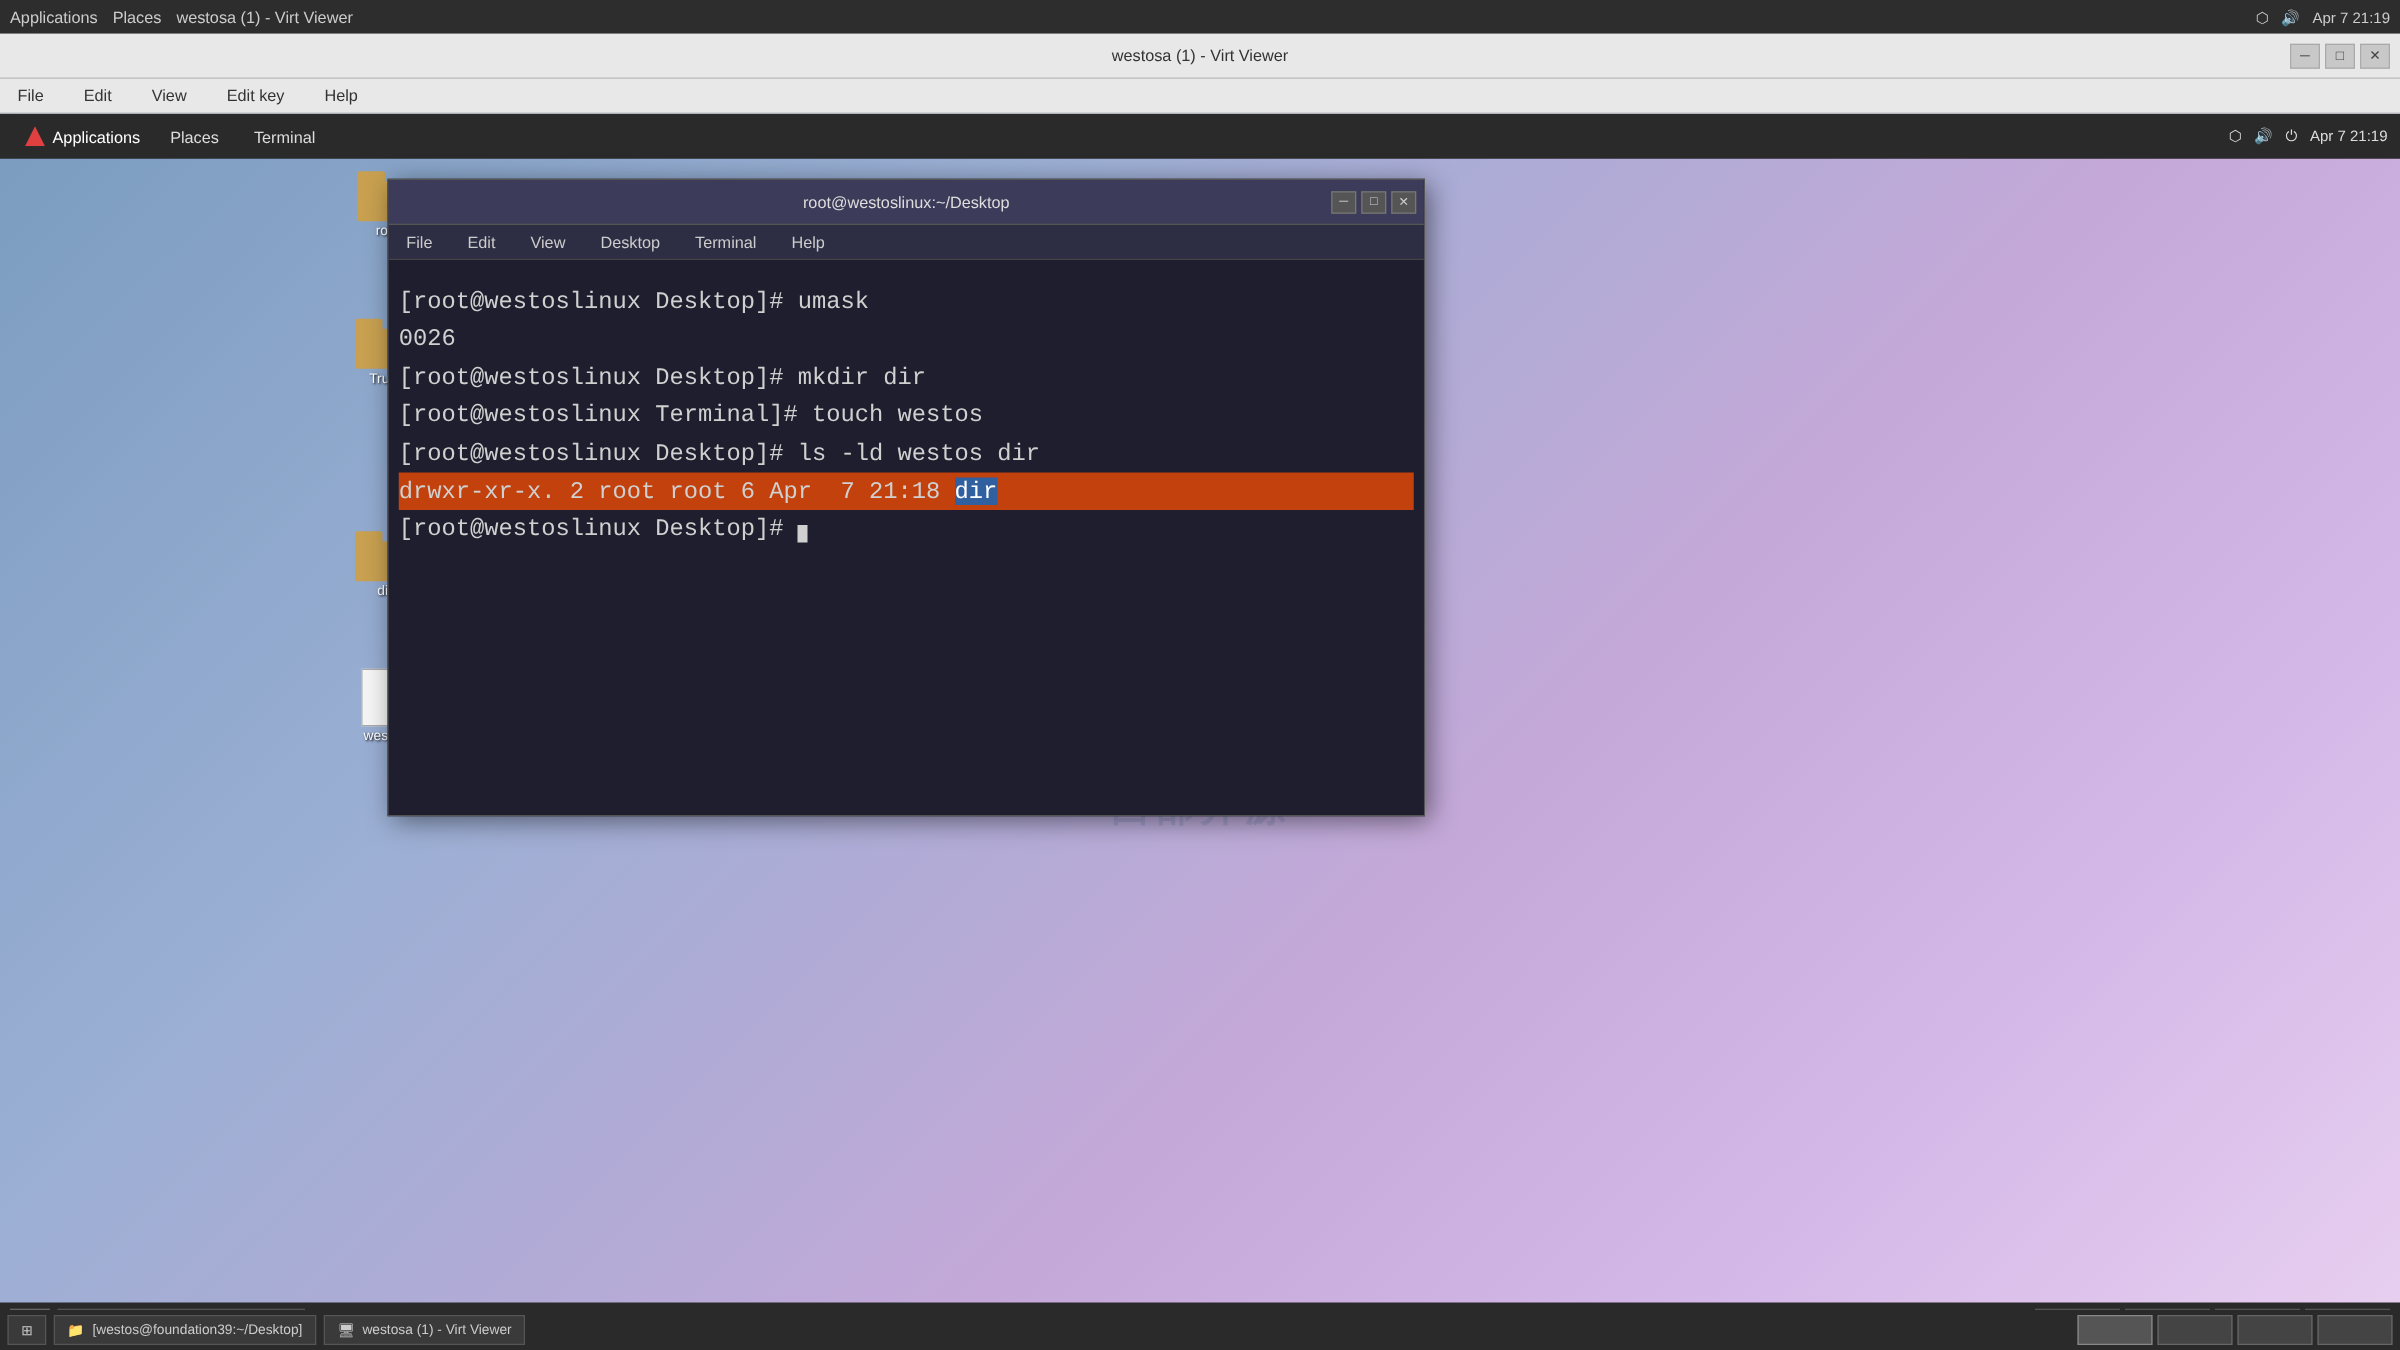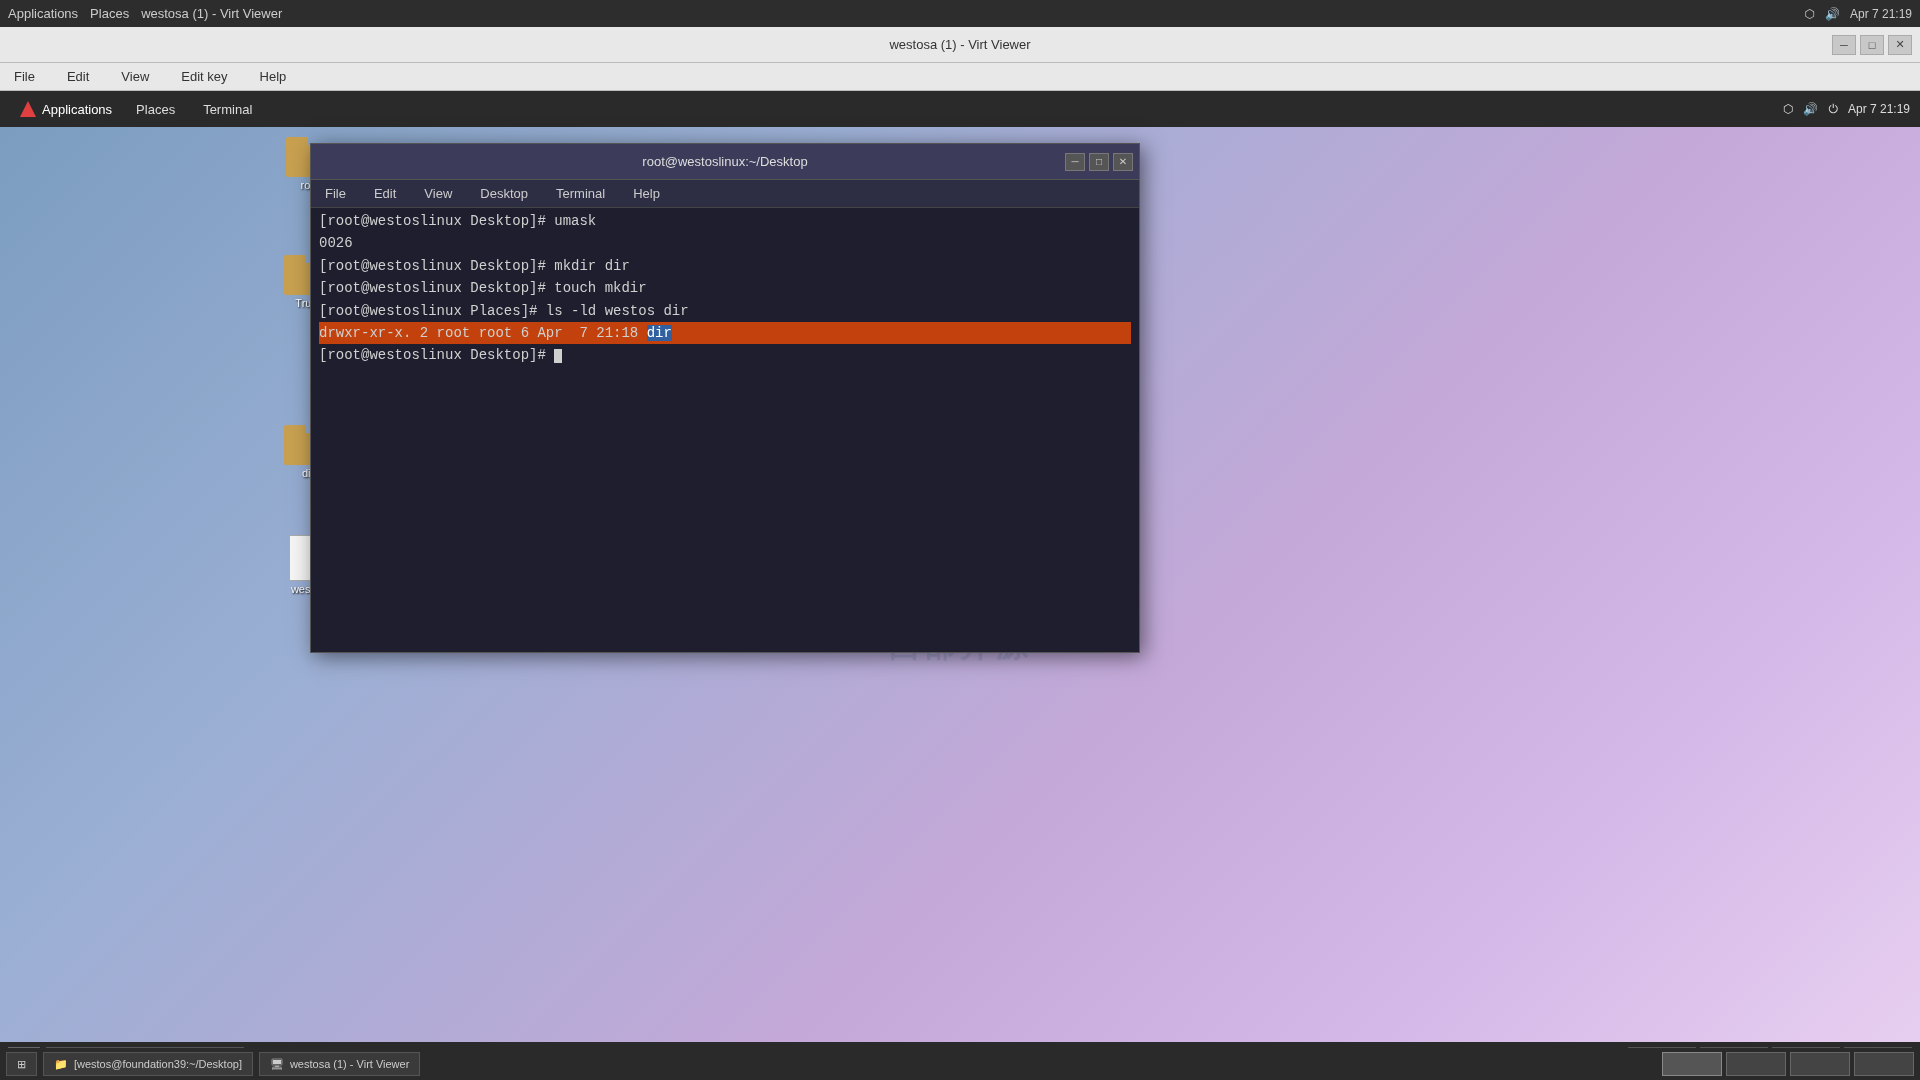--- a/index.html
+++ b/index.html
@@ -294,22 +294,22 @@
     }
     .terminal-menubar span {
       cursor: pointer;
       padding: 2px 6px;
     }
     .terminal-body {
       flex: 1;
       background: #1e1e2e;
       color: #d0d0d0;
       font-family: 'Courier New', monospace;
-      font-size: 14px;
-      padding: 2px 8px;
+      font-size: 19px;
+      padding: 18px 8px;
       overflow-y: auto;
       position: relative;
     }
     .term-line {
       line-height: 1.6;
       white-space: pre;
     }
     .term-highlight {
       background: #3060a0;
       color: #fff;
@@ -526,22 +526,22 @@
         <span>View</span>
         <span>Desktop</span>
         <span>Terminal</span>
         <span>Help</span>
       </div>
 
       <div class="terminal-body">
         <div class="term-line">[root@westoslinux Desktop]# umask</div>
         <div class="term-line">0026</div>
         <div class="term-line">[root@westoslinux Desktop]# mkdir dir</div>
-        <div class="term-line">[root@westoslinux Desktop]# touch mkdir</div>
-        <div class="term-line">[root@westoslinux Places]# ls -ld westos dir</div>
+        <div class="term-line">[root@westoslinux Terminal]# touch westos</div>
+        <div class="term-line">[root@westoslinux Desktop]# ls -ld westos dir</div>
         <div class="term-line term-selected-row">drwxr-xr-x. 2 root root 6 Apr  7 21:18 <span class="term-highlight">dir</span></div>
         <div class="term-line">[root@westoslinux Desktop]# <span class="term-cursor"></span></div>
       </div>
     </div>
 
     <div class="guest-taskbar">
       <div class="taskbar-icon-btn">⊞</div>
       <div class="taskbar-window-btn">
         <span>▣</span>
         <span>root@westoslinux:~/Desktop</span>

